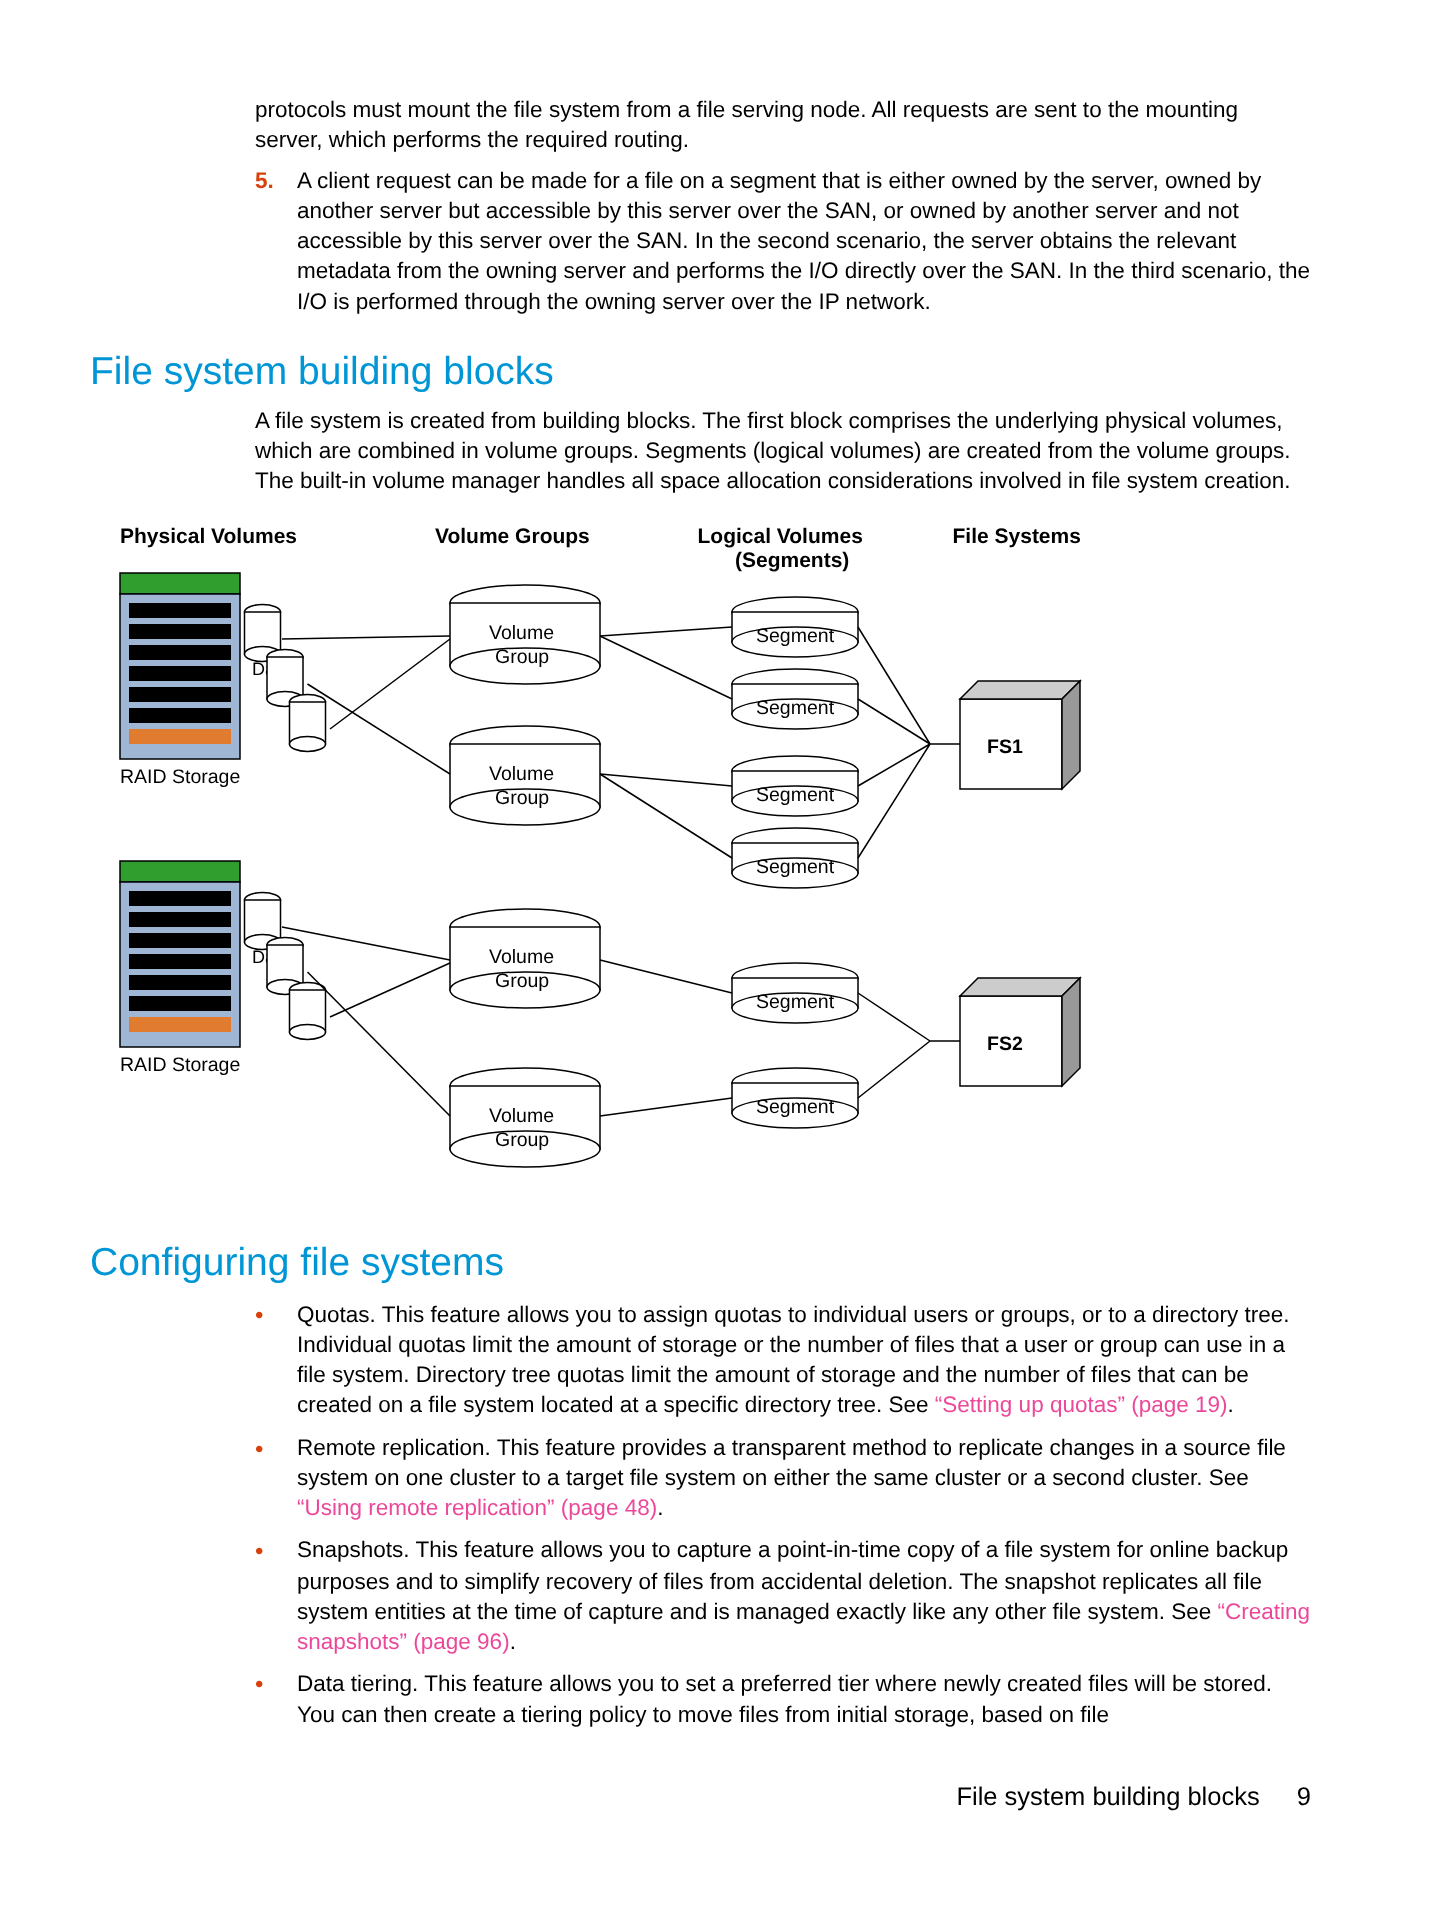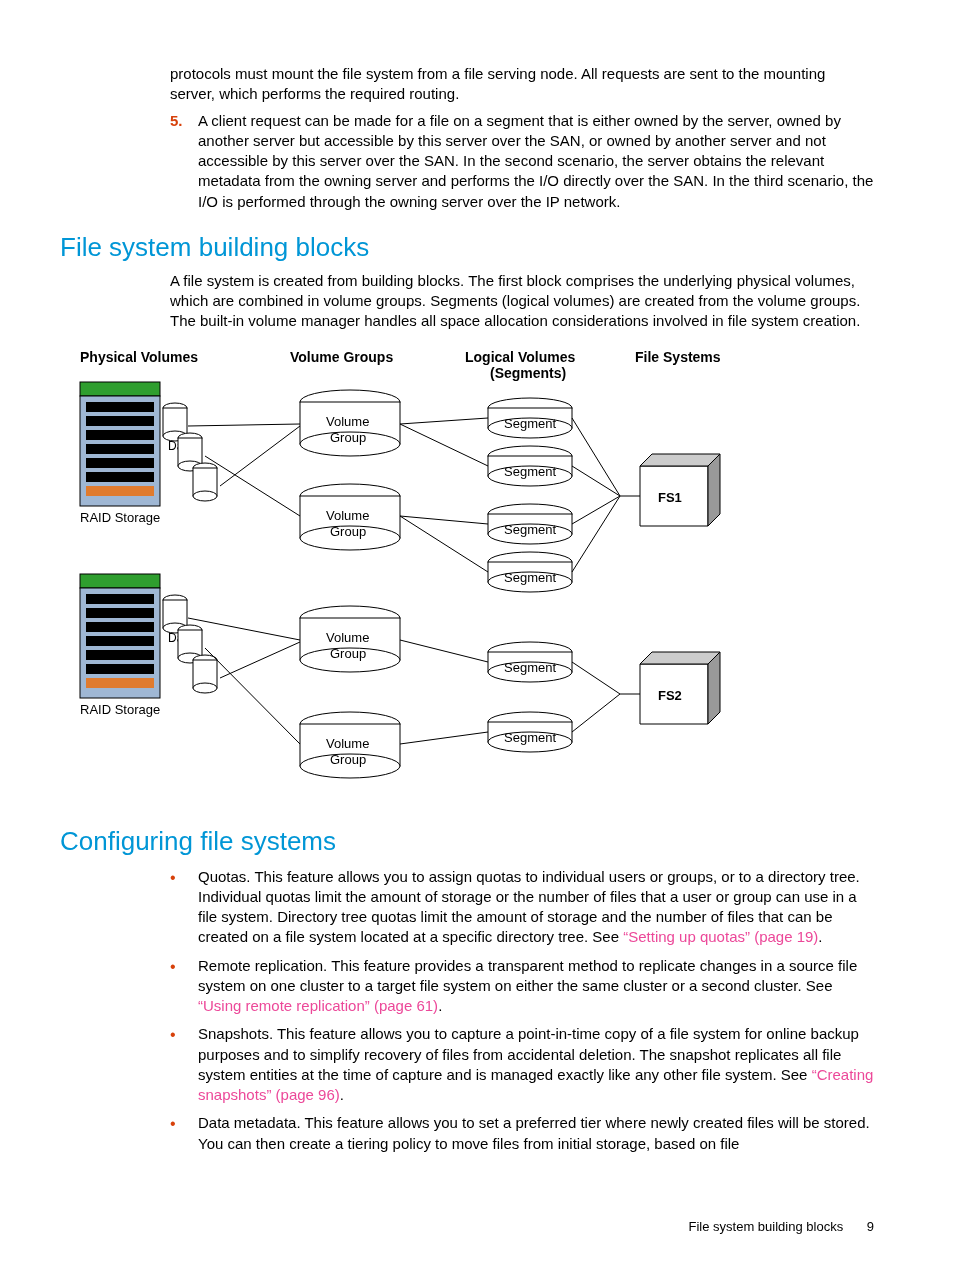--- a/index.html
+++ b/index.html
@@ -28,21 +28,21 @@
   ul.bullets { list-style: none; padding: 0; margin: 6px 0 0 0; }
   ul.bullets > li { display: flex; margin: 8px 0; }
   ul.bullets > li .dot {
     color: #d7410b; font-size: 16px; line-height: 1; width: 28px; flex: 0 0 28px;
     padding-top: 3px;
   }
   ul.bullets > li .txt { flex: 1; }
   .b { font-weight: normal; }
   .link { color: #ec4899; }
   .footer {
-    margin-top: 64px; text-align: right; font-size: 13px;
+    margin-top: 33px; text-align: right; font-size: 17px;
     padding-right: 20px;
   }
   .footer .pg { margin-left: 20px; }
 
   
   .diagram {
     margin: 14px 0 14px 0;
     position: relative;
     font-family: Arial, sans-serif;
     text-decoration: underline;
@@ -251,33 +251,33 @@
   <ul class="bullets">
     <li>
       <span class="dot">•</span>
       <span class="txt">
         <span class="b">Quotas.</span><span> This feature allows you to assign quotas to individual users or groups, or to a directory tree. Individual quotas limit the amount of storage or the number of files that a user or group can use in a file system. Directory tree quotas limit the amount of storage and the number of files that can be created on a file system located at a specific directory tree. See </span><span class="link">“Setting up quotas” (page 19)</span><span>.</span>
       </span>
     </li>
     <li>
       <span class="dot">•</span>
       <span class="txt">
-        <span class="b">Remote replication.</span><span> This feature provides a transparent method to replicate changes in a source file system on one cluster to a target file system on either the same cluster or a second cluster. See </span><span class="link">“Using remote replication” (page 61)</span><span>.</span>
+        <span class="b">Remote replication.</span><span> This feature provides a transparent method to replicate changes in a source file system on one cluster to a target file system on either the same cluster or a second cluster. See </span><span class="link">“Using remote replication” (page 48)</span><span>.</span>
       </span>
     </li>
     <li>
       <span class="dot">•</span>
       <span class="txt">
         <span class="b">Snapshots.</span><span> This feature allows you to capture a point-in-time copy of a file system for online backup purposes and to simplify recovery of files from accidental deletion. The snapshot replicates all file system entities at the time of capture and is managed exactly like any other file system. See </span><span class="link">“Creating snapshots” (page 96)</span><span>.</span>
       </span>
     </li>
     <li>
       <span class="dot">•</span>
       <span class="txt">
-        <span class="b">Data metadata.</span><span> This feature allows you to set a preferred tier where newly created files will be stored. You can then create a tiering policy to move files from initial storage, based on file</span>
+        <span class="b">Data tiering.</span><span> This feature allows you to set a preferred tier where newly created files will be stored. You can then create a tiering policy to move files from initial storage, based on file</span>
       </span>
     </li>
   </ul>
 </div>
 
 <div class="footer">
   <span>File system building blocks</span>
   <span class="pg">9</span>
 </div>
 

